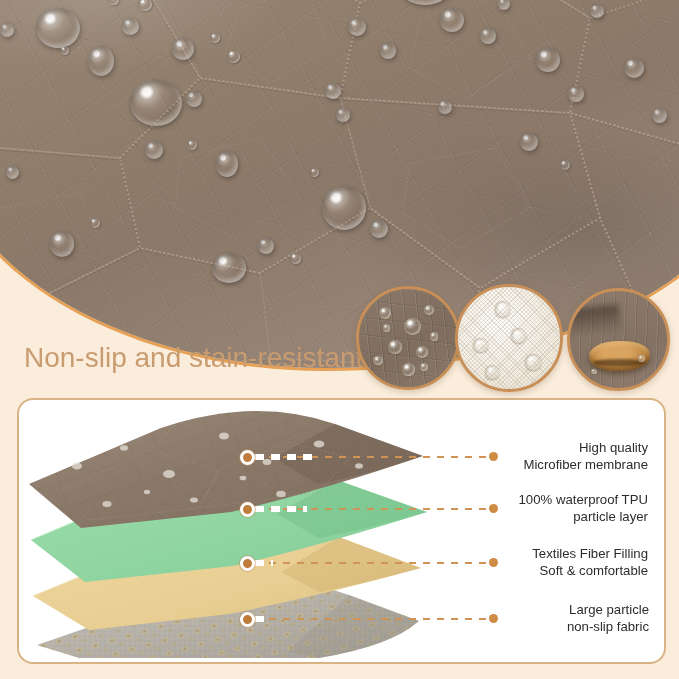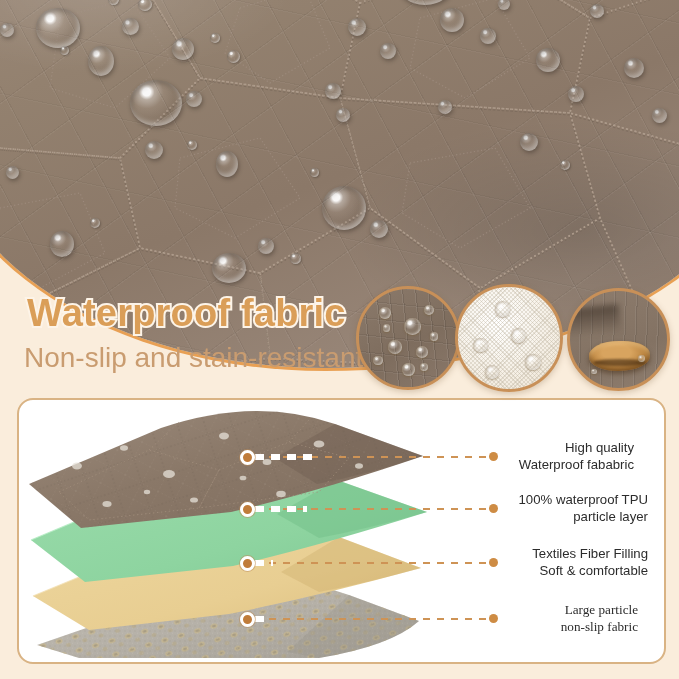--- a/index.html
+++ b/index.html
@@ -210,21 +210,20 @@
       <div class="drop" style="left:650px;top:96px;width:14px;height:14px;"></div>
       <div class="drop" style="left:580px;top:225px;width:18px;height:18px;"></div>
       <div class="drop sm" style="left:620px;top:252px;width:10px;height:10px;"></div>
       <div class="drop" style="left:684px;top:150px;width:20px;height:20px;"></div>
       <div class="drop" style="left:712px;top:200px;width:15px;height:15px;"></div>
       <div class="drop" style="left:66px;top:258px;width:13px;height:13px;"></div>
 
     </div>
   </div>
 
-  <div class="headline">Waterproof fabric</div>
   <div class="subline">Non-slip and stain-resistant</div>
 
   <div class="circles">
     <div class="circ circ-a">
       <div class="tex"></div>
       <div class="bead" style="left:20%;top:18%;width:13%;height:13%;"></div>
       <div class="bead" style="left:46%;top:30%;width:17%;height:17%;"></div>
       <div class="bead" style="left:66%;top:16%;width:11%;height:11%;"></div>
       <div class="bead" style="left:30%;top:52%;width:14%;height:14%;"></div>
       <div class="bead" style="left:58%;top:58%;width:12%;height:12%;"></div>
@@ -360,30 +359,30 @@
   </div>
   <div class="enddot" style="left:489px;top:558px;"></div>
 
   <div class="ring" style="left:240px;top:612px;"></div>
   <div class="conn" style="left:255px;top:618px;width:236px;">
     <div class="dash"></div>
     <div class="wdash" style="width:14px;"></div>
   </div>
   <div class="enddot" style="left:489px;top:614px;"></div>
 
-  <div class="lbl" style="right:45px;top:440px;margin-left:36px;">
+  <div class="lbl" style="right:31px;top:440px;margin-left:36px;">
     <div>High quality</div>
-    <div>Waterproof fababric</div>
+    <div>Microfiber membrane</div>
   </div>
   <div class="lbl" style="right:31px;top:492px;">
     <div>100% waterproof TPU</div>
     <div>particle layer</div>
   </div>
   <div class="lbl" style="right:31px;top:546px;">
     <div>Textiles Fiber Filling</div>
     <div>Soft &amp; comfortable</div>
   </div>
-  <div class="lbl" style="right:41px;top:602px;font-family:Liberation Serif, serif;">
+  <div class="lbl" style="right:30px;top:602px;">
     <div>Large particle</div>
     <div>non-slip fabric</div>
   </div>
 
 </div>
 
 </body></html>

